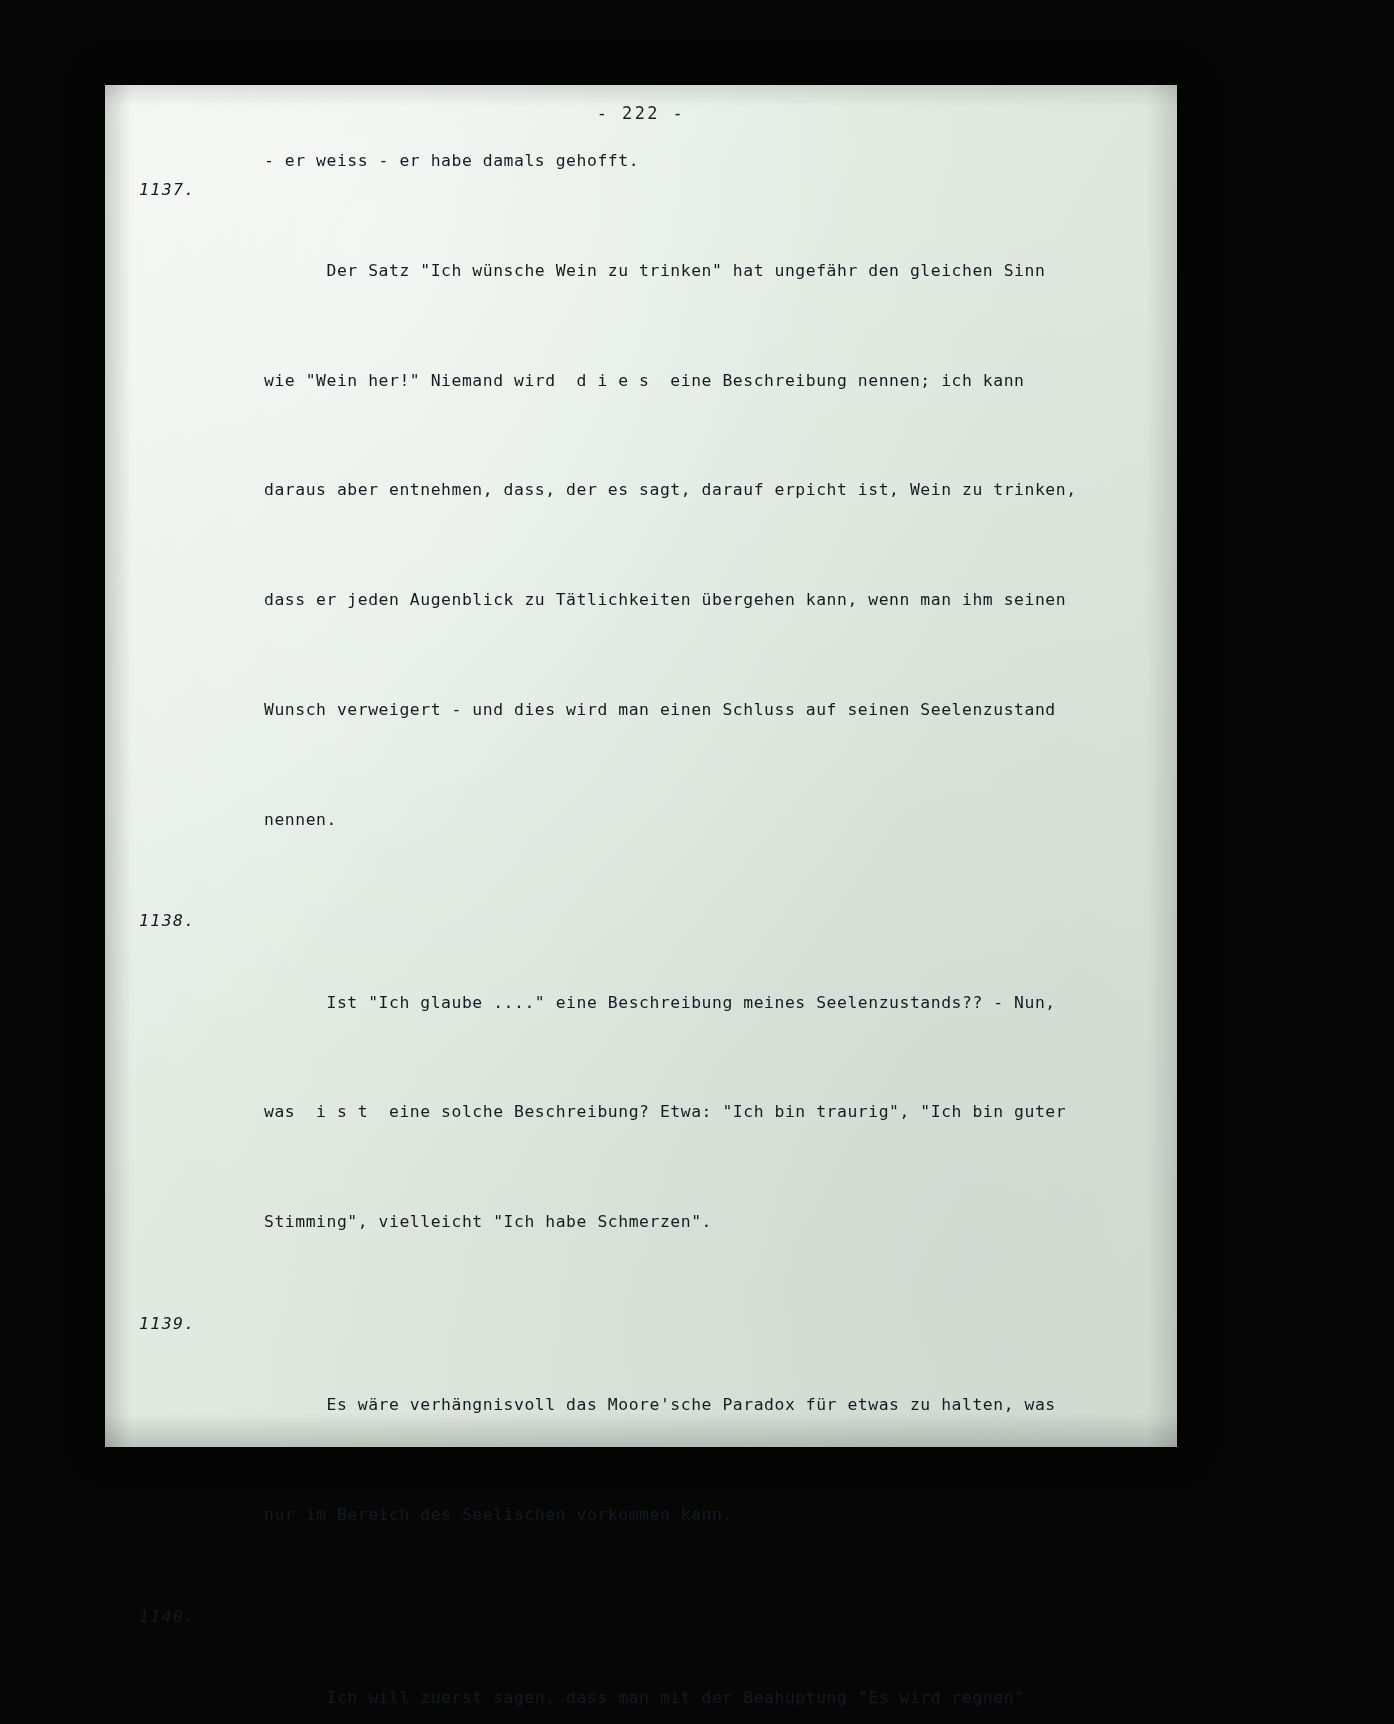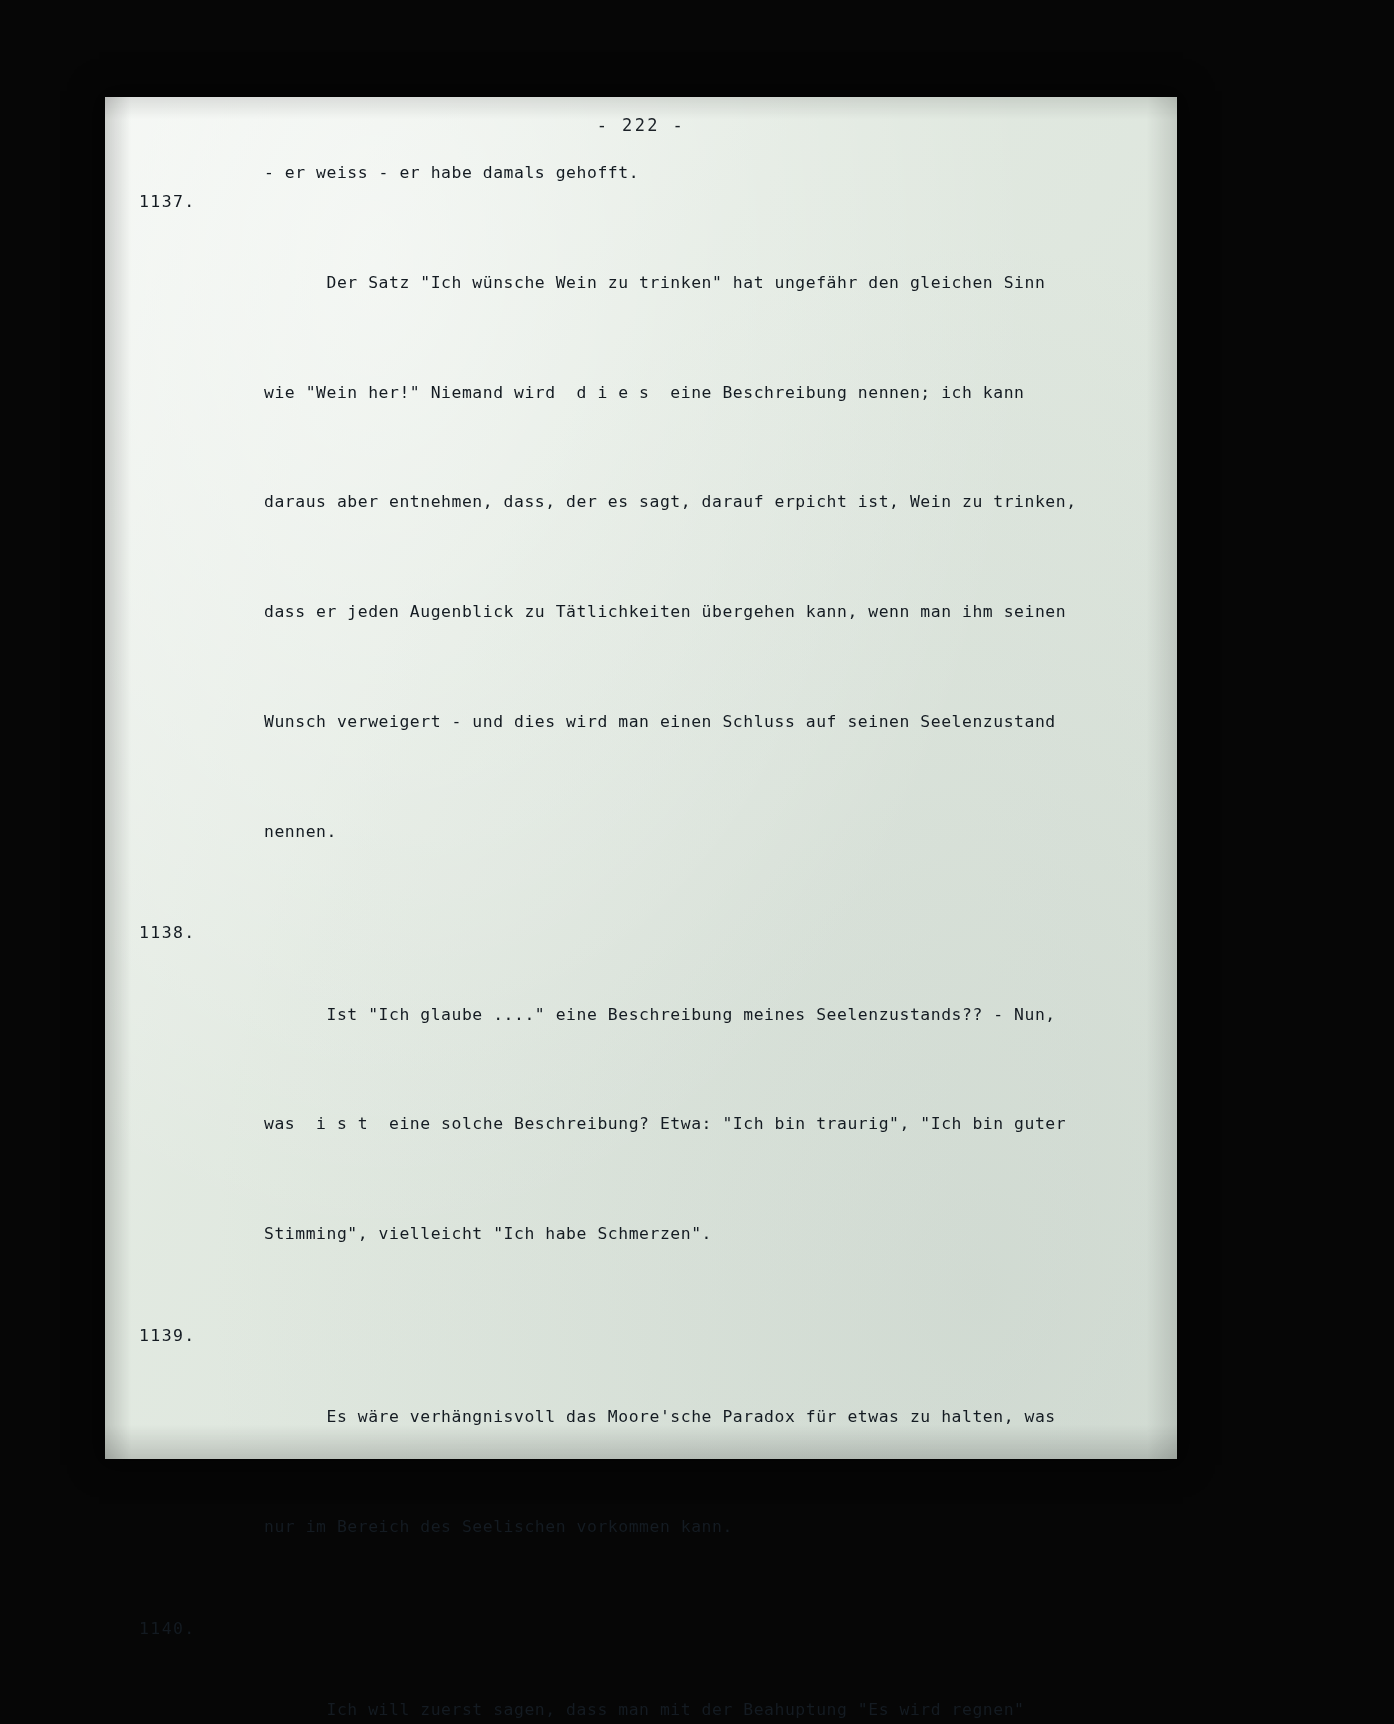--- a/index.html
+++ b/index.html
@@ -16,21 +16,21 @@
   #scan {
     position: absolute;
     left: 0; top: 0;
     width: 1394px;
     height: 1724px;
     background: #060606;
   }
   #page {
     position: absolute;
     left: 105px;
-    top: 97px;
+    top: 85px;
     width: 1072px;
     height: 1362px;
     background: #dfe7de;
     background-image:
       linear-gradient(120deg, rgba(255,255,255,0.55) 0%, rgba(233,240,233,0.25) 38%, rgba(206,216,208,0.35) 100%),
       radial-gradient(ellipse at 25% 12%, rgba(255,255,255,0.55), rgba(255,255,255,0) 58%),
       radial-gradient(ellipse at 82% 88%, rgba(188,200,192,0.45), rgba(255,255,255,0) 62%);
     box-shadow: 0 0 26px 6px rgba(0,0,0,0.55);
   }
   #page::after {
@@ -73,20 +73,21 @@
     margin-bottom: 0px;
     padding-left: 141px;
   }
   .num {
     position: absolute;
     left: 16px;
     top: 0;
     font-size: 16.5px;
     letter-spacing: 1.4px;
     color: #131a21;
+    font-style: italic;
   }
   .lines {
     font-size: 16.4px;
     line-height: 36.6px;
     letter-spacing: 0.55px;
     color: #141b22;
     white-space: pre;
   }
   .lines .ln {
     display: block;

